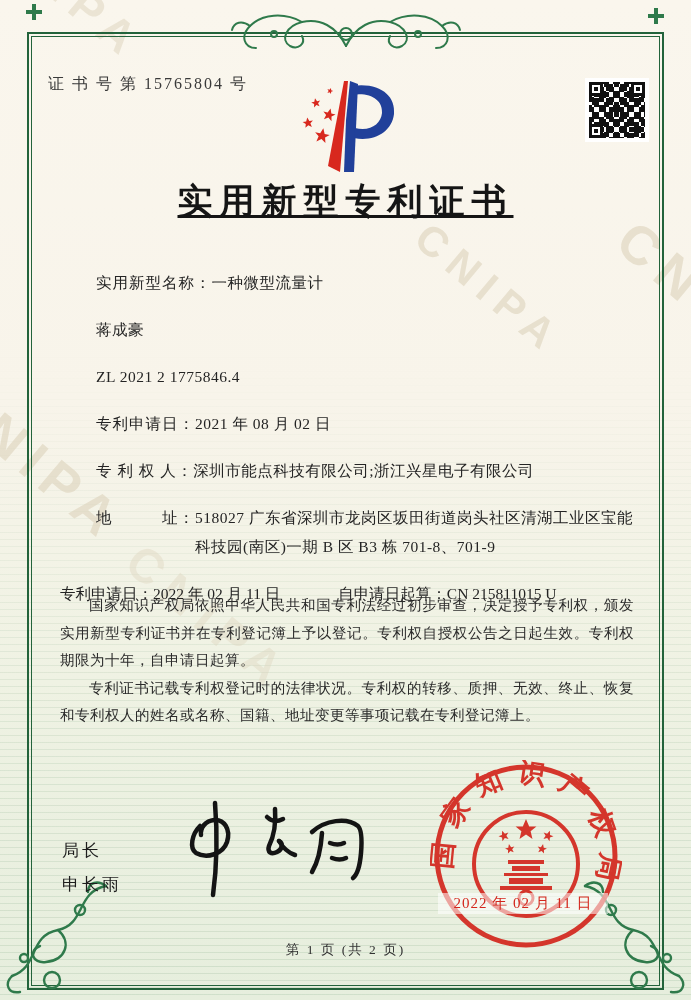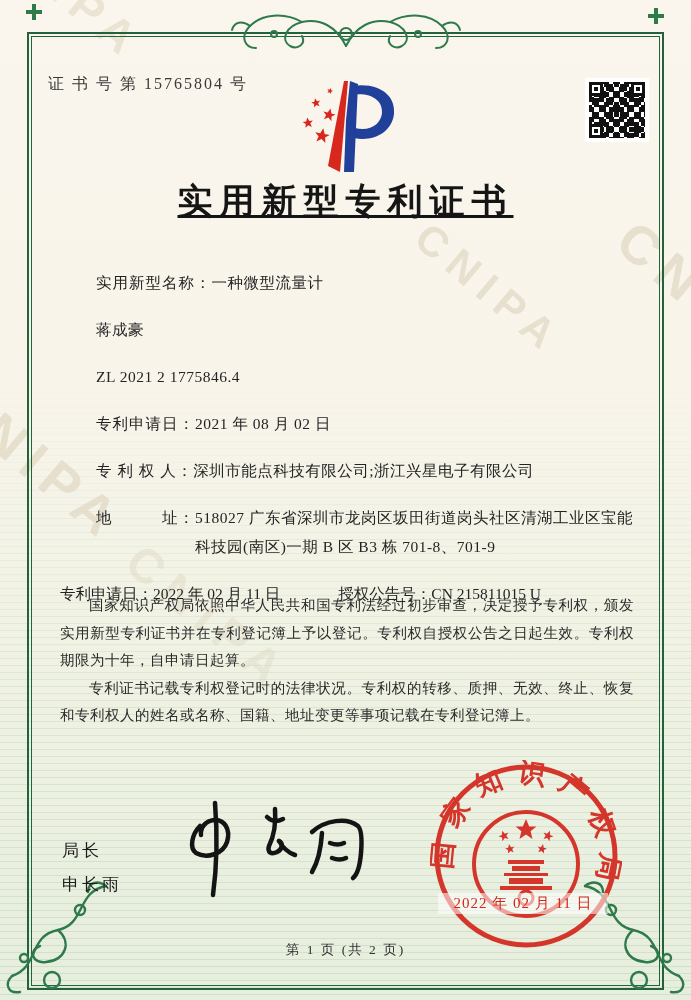--- a/index.html
+++ b/index.html
@@ -172,21 +172,21 @@
       <span class="f-value">深圳市能点科技有限公司;浙江兴星电子有限公司</span>
     </div>
     <div class="field-row">
       <span class="f-label">地　　　址：</span>
       <span class="f-value">518027 广东省深圳市龙岗区坂田街道岗头社区清湖工业区宝能科技园(南区)一期 B 区 B3 栋 701-8、701-9</span>
     </div>
     <div class="grant-row">
       <span class="grant-pair">专利申请日：</span>
       <span class="grant-pair">2022 年 02 月 11 日</span>
       <span class="grant-gap"></span>
-      <span class="grant-pair">授权公告号：</span>
+      <span class="grant-pair">自申请日起算：</span>
       <span class="grant-pair">CN 215811015 U</span>
     </div>
   </div>
 
   <div class="paragraphs">
     <p>国家知识产权局依照中华人民共和国专利法经过初步审查，决定授予专利权，颁发实用新型专利证书并在专利登记簿上予以登记。专利权自授权公告之日起生效。专利权期限为十年，自申请日起算。</p>
     <p>专利证书记载专利权登记时的法律状况。专利权的转移、质押、无效、终止、恢复和专利权人的姓名或名称、国籍、地址变更等事项记载在专利登记簿上。</p>
   </div>
 
   <div class="officer">

